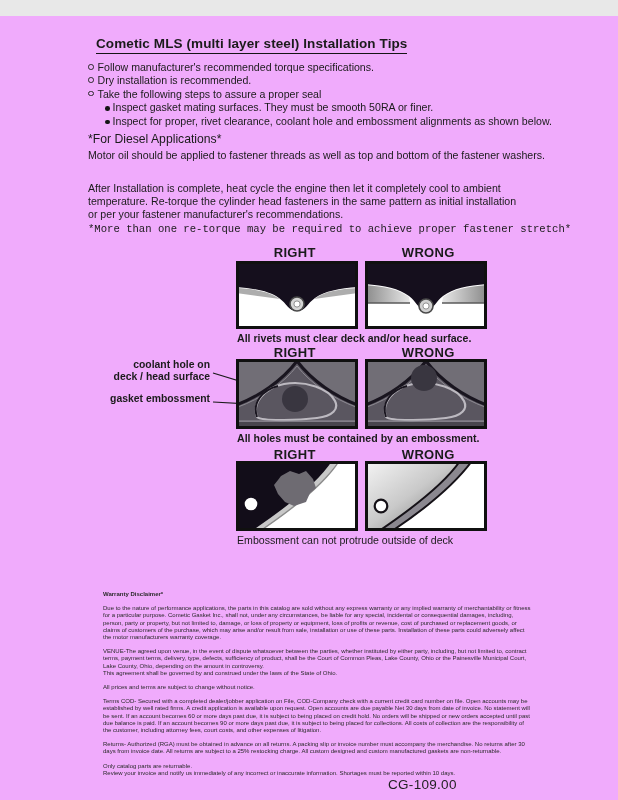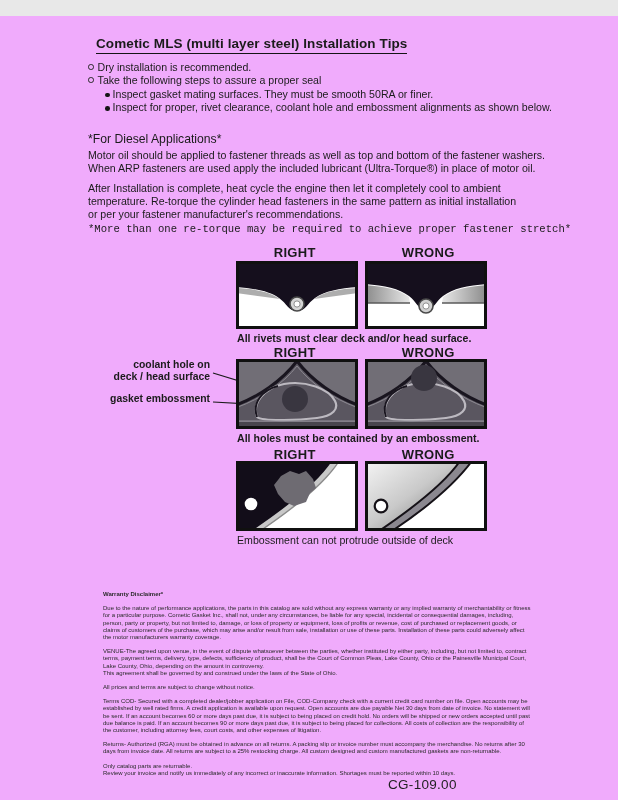--- a/index.html
+++ b/index.html
@@ -53,30 +53,30 @@
   .page-num{left:388px;top:761px;font-size:13.5px;letter-spacing:0.3px;color:#1f1f1f;}
 </style>
 </head>
 <body>
 
 <div class="page">
 
   <div class="abs doc-title">Cometic MLS (multi layer steel) Installation Tips</div>
 
   <div class="abs tips-list">
+    <div class="bullet-row"><span class="marker-open"></span><span>Follow manufacturer's recommended torque specifications.</span></div>
     <div class="bullet-row"><span class="marker-open"></span><span>Dry installation is recommended.</span></div>
     <div class="bullet-row"><span class="marker-open"></span><span>Take the following steps to assure a proper seal</span></div>
     <div class="bullet-row sub"><span class="marker-dot"></span><span>Inspect gasket mating surfaces.  They must be smooth 50RA or finer.</span></div>
     <div class="bullet-row sub"><span class="marker-dot"></span><span>Inspect for proper, rivet clearance, coolant hole and embossment alignments as shown below.</span></div>
   </div>
 
   <div class="abs diesel-head">*For Diesel Applications*</div>
   <div class="abs body-par par1">
     <div>Motor oil should be applied to fastener threads as well as top and bottom of the fastener washers.</div>
-    <div>When ARP fasteners are used apply the included lubricant (Ultra-Torque®) in place of motor oil.</div>
   </div>
   <div class="abs body-par par2">
     <div>After Installation is complete, heat cycle the engine then let it completely cool to ambient</div>
     <div>temperature. Re-torque the cylinder head fasteners in the same pattern as initial installation</div>
     <div>or per your fastener manufacturer's recommendations.</div>
   </div>
   <div class="abs note">*More than one re-torque may be required to achieve proper fastener stretch*</div>
 
   <div class="abs dg-labels lbl1">
     <div>RIGHT</div>

